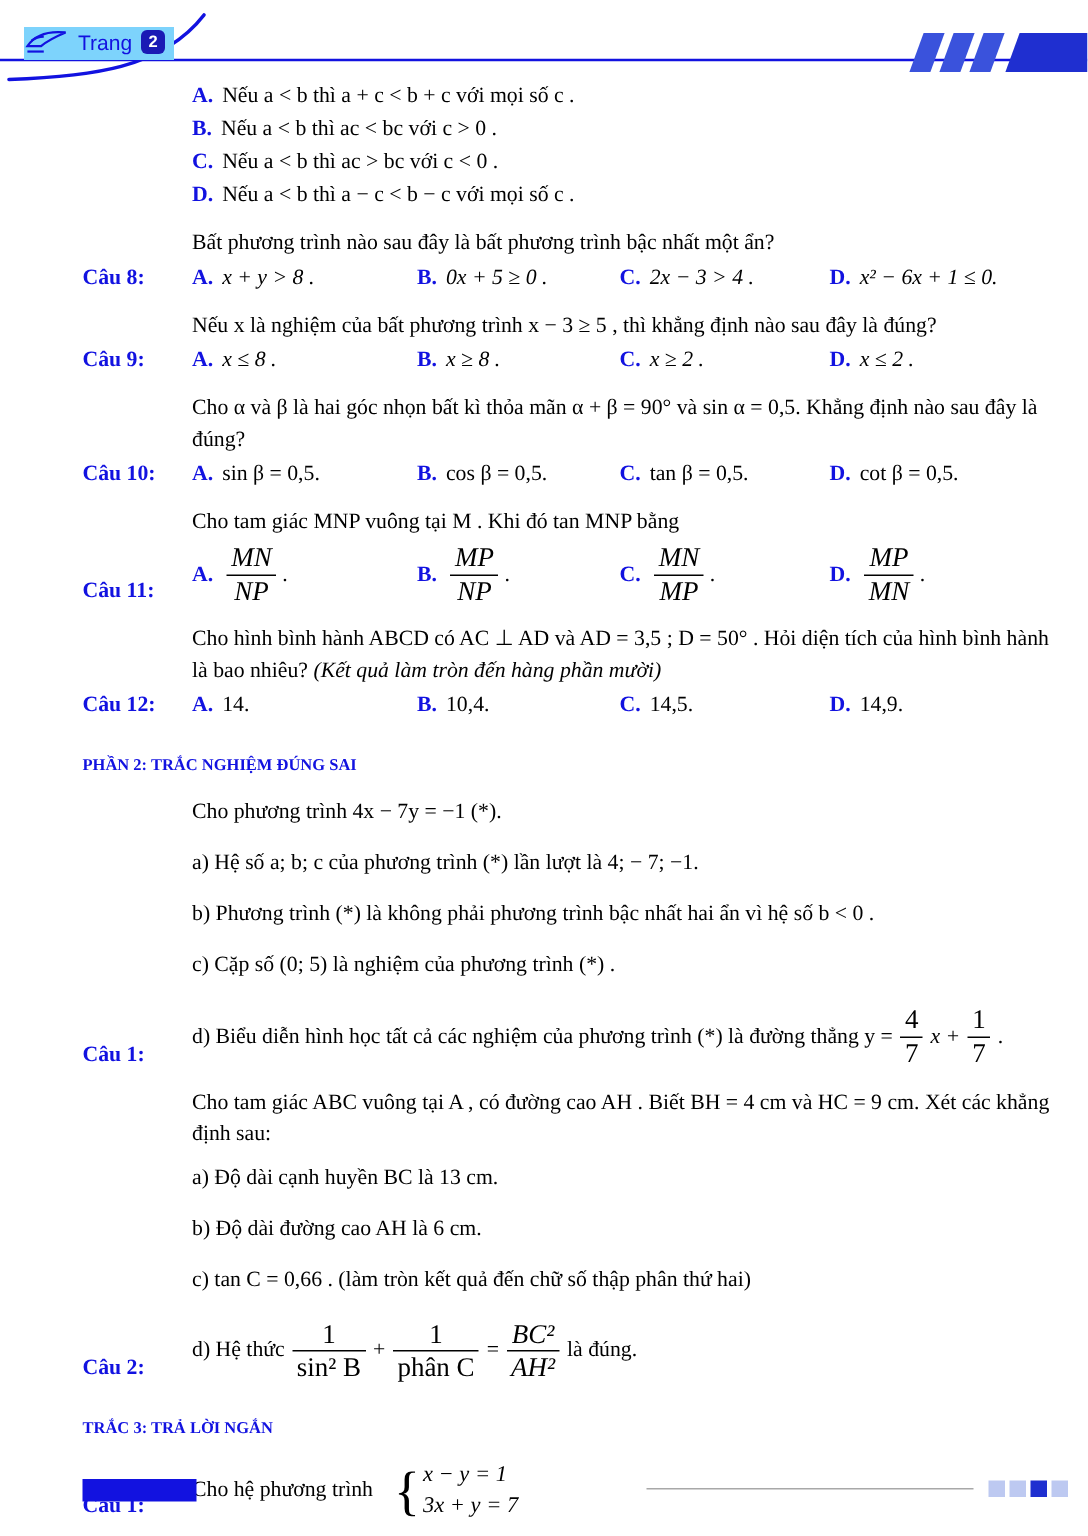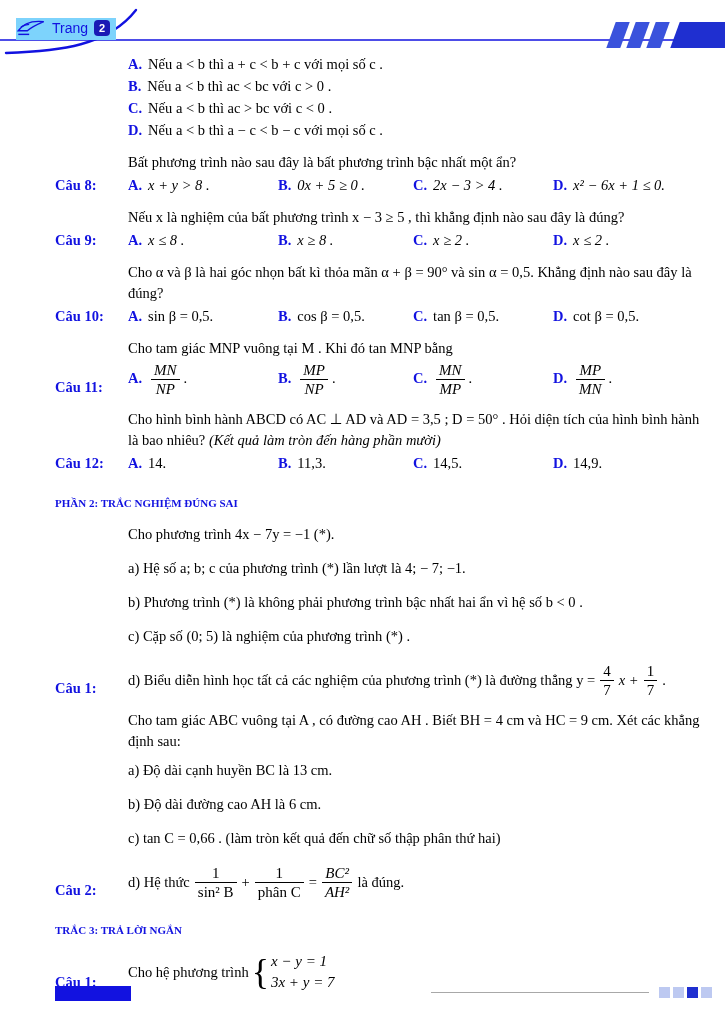--- a/index.html
+++ b/index.html
@@ -31,31 +31,31 @@
   .carry-line { margin-bottom:1px; }
   .opt-letter { font-weight:bold; color:var(--accent-blue,#1212e0); margin-right:6px; }
   .question { display:flex; align-items:flex-end; margin-bottom:11px; }
   .q-label { flex:0 0 73px; font-weight:bold; color:var(--accent-blue,#1212e0); }
   .q-body { flex:1 1 auto; min-width:0; }
   .opts4 { display:grid; grid-template-columns:150px 135px 140px 1fr; margin-top:2px; align-items:center; }
   .opt { white-space:nowrap; }
   .math { font-style:italic; }
   .note { font-style:italic; }
   .frac { display:inline-flex; flex-direction:column; vertical-align:middle; text-align:center;
-          font-size:15px; line-height:1.2; margin:0 3px; }
+          font-size:18px; line-height:1.2; margin:0 3px; }
   .frac .num { border-bottom:1px solid #000; padding:0 3px; }
   .frac .den { padding:0 3px; }
   .frac.mathfrac { font-style:italic; }
   .frac-opts { min-height:36px; }
   .tail { margin-left:1px; }
   .section-heading { color:var(--accent-blue,#1212e0); font-weight:bold; margin:22px 0 12px 0; font-size:11px; }
   .sub { margin-top:13px; }
   .sub-first { margin-top:8px; }
   .sub-frac { display:flex; align-items:center; flex-wrap:wrap; gap:2px; margin-top:15px; }
-  .sys-row { display:flex; align-items:center; gap:3px; flex-wrap:wrap; }
+  .sys-row { display:flex; align-items:center; gap:14px; flex-wrap:wrap; }
   .system { display:inline-flex; align-items:center; }
   .brace { font-size:36px; line-height:0.9; font-weight:400; }
   .sys-lines { display:inline-flex; flex-direction:column; font-size:15px; line-height:1.4; padding-left:2px; }
   
   .footer-bar { position:absolute; left:55px; bottom:23px; width:76px; height:15px; background:var(--accent-blue,#1212e0); }
   .footer-right { position:absolute; right:13px; bottom:26px; display:flex; align-items:center; }
   .footer-line { width:218px; height:1px; background:#a8a8a8; margin-right:7px; }
   .sq { width:11px; height:11px; margin-left:3px; }
   .sq.light { background:var(--light-blue,#bdc9f1); }
   .sq.dark { background:var(--deco-dark-blue,#2b3fd6); }
@@ -167,21 +167,21 @@
         </div>
       </div>
     </div>
 
     <div class="question">
       <div class="q-label">Câu 12:</div>
       <div class="q-body">
         <div class="q-text"><span>Cho hình bình hành ABCD có AC ⊥ AD và AD = 3,5 ; D = 50° . Hỏi diện tích của hình bình hành là bao nhiêu? </span><span class="note">(Kết quả làm tròn đến hàng phần mười)</span></div>
         <div class="opts4">
           <span class="opt"><span class="opt-letter">A.</span><span>14.</span></span>
-          <span class="opt"><span class="opt-letter">B.</span><span>11,3.</span></span>
+          <span class="opt"><span class="opt-letter">B.</span><span>10,4.</span></span>
           <span class="opt"><span class="opt-letter">C.</span><span>14,5.</span></span>
           <span class="opt"><span class="opt-letter">D.</span><span>14,9.</span></span>
         </div>
       </div>
     </div>
 
     <div class="section-heading">PHẦN 2: TRẮC NGHIỆM ĐÚNG SAI</div>
 
     <div class="question">
       <div class="q-label">Câu 1:</div>

